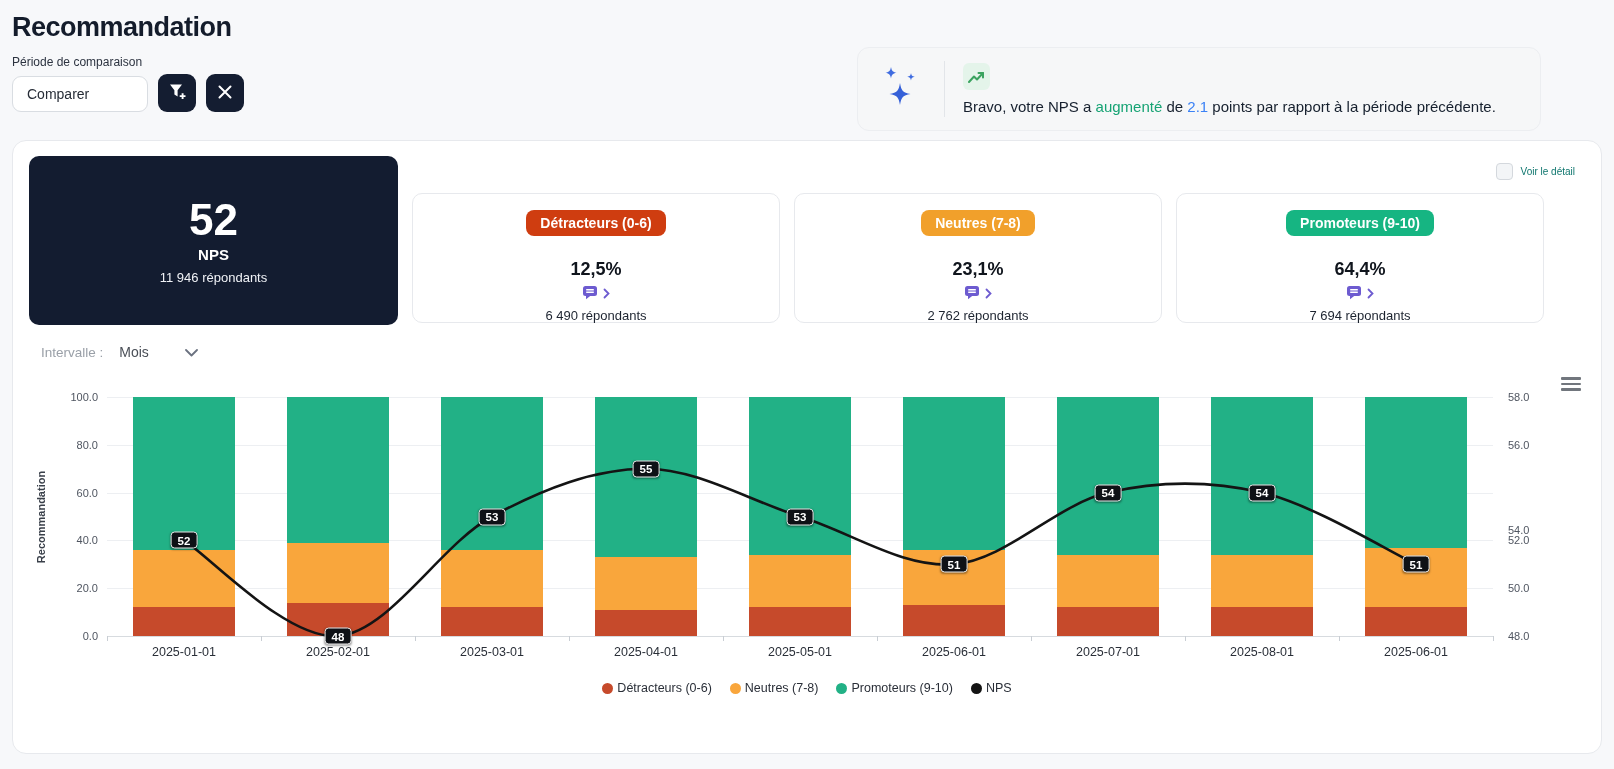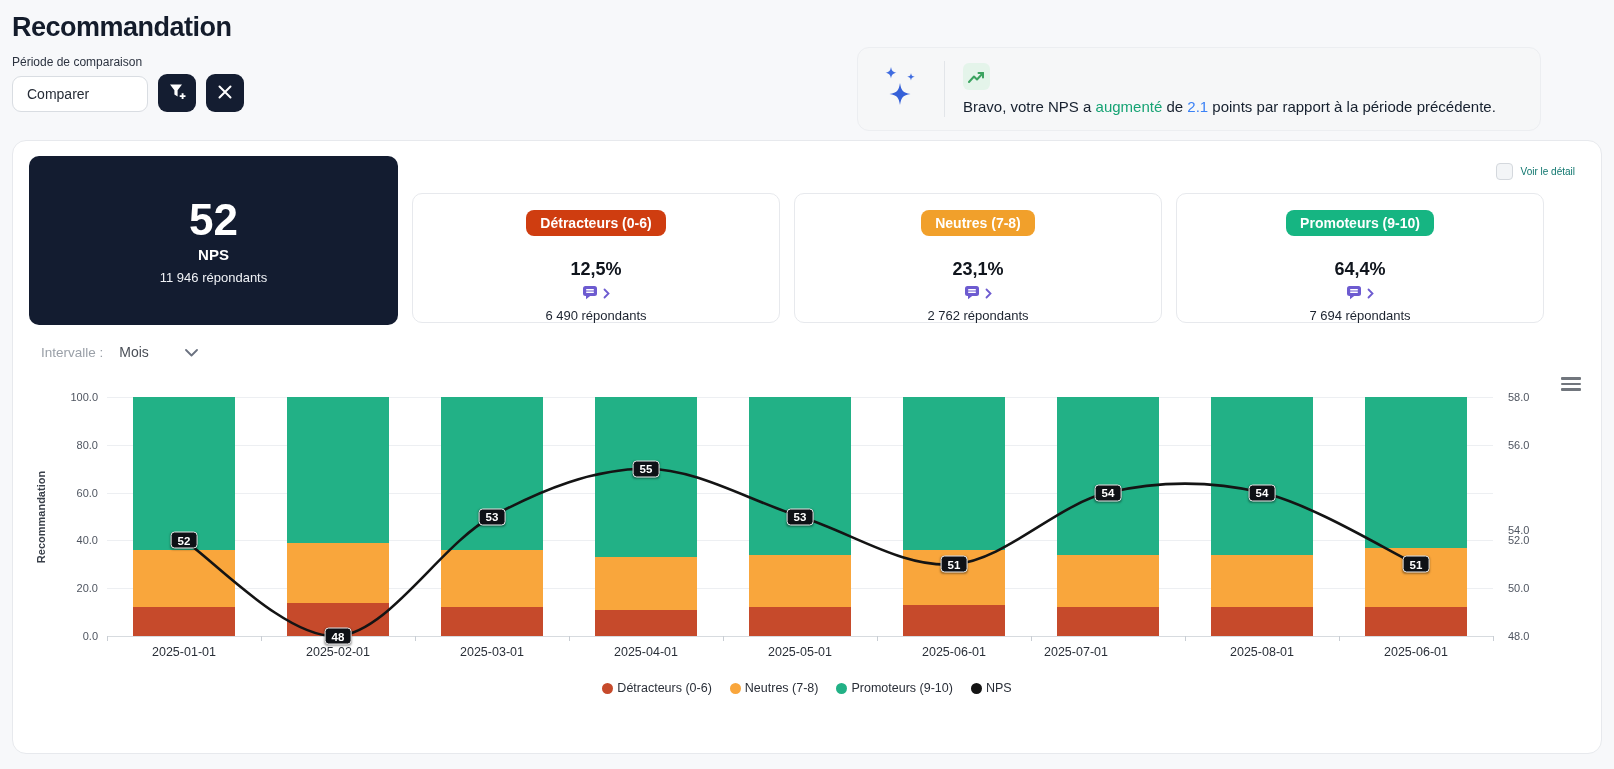--- a/index.html
+++ b/index.html
@@ -283,21 +283,21 @@
           <div class="bar-seg" style="left: 642.18px; width: 101.64px; bottom: 28.68px; height: 52.58px; background: rgb(249, 166, 60);"></div>
           <div class="bar-seg" style="left: 642.18px; width: 101.64px; bottom: 81.26px; height: 157.74px; background: rgb(34, 177, 134);"></div>
           <div class="x-label" style="left: 616px; width: 154px;">2025-05-01</div>
           <div class="bar-seg" style="left: 796.18px; width: 101.64px; bottom: 0px; height: 31.07px; background: rgb(198, 74, 43);"></div>
           <div class="bar-seg" style="left: 796.18px; width: 101.64px; bottom: 31.07px; height: 54.97px; background: rgb(249, 166, 60);"></div>
           <div class="bar-seg" style="left: 796.18px; width: 101.64px; bottom: 86.04px; height: 152.96px; background: rgb(34, 177, 134);"></div>
           <div class="x-label" style="left: 770px; width: 154px;">2025-06-01</div>
           <div class="bar-seg" style="left: 950.18px; width: 101.64px; bottom: 0px; height: 28.68px; background: rgb(198, 74, 43);"></div>
           <div class="bar-seg" style="left: 950.18px; width: 101.64px; bottom: 28.68px; height: 52.58px; background: rgb(249, 166, 60);"></div>
           <div class="bar-seg" style="left: 950.18px; width: 101.64px; bottom: 81.26px; height: 157.74px; background: rgb(34, 177, 134);"></div>
-          <div class="x-label" style="left: 892px; width: 154px; text-align: center;">2025-07-01</div>
+          <div class="x-label" style="left: 924px; width: 154px; text-align: center;">2025-07-01</div>
           <div class="bar-seg" style="left: 1104.18px; width: 101.64px; bottom: 0px; height: 28.68px; background: rgb(198, 74, 43);"></div>
           <div class="bar-seg" style="left: 1104.18px; width: 101.64px; bottom: 28.68px; height: 52.58px; background: rgb(249, 166, 60);"></div>
           <div class="bar-seg" style="left: 1104.18px; width: 101.64px; bottom: 81.26px; height: 157.74px; background: rgb(34, 177, 134);"></div>
           <div class="x-label" style="left: 1078px; width: 154px;">2025-08-01</div>
           <div class="bar-seg" style="left: 1258.18px; width: 101.64px; bottom: 0px; height: 28.68px; background: rgb(198, 74, 43);"></div>
           <div class="bar-seg" style="left: 1258.18px; width: 101.64px; bottom: 28.68px; height: 59.75px; background: rgb(249, 166, 60);"></div>
           <div class="bar-seg" style="left: 1258.18px; width: 101.64px; bottom: 88.43px; height: 150.57px; background: rgb(34, 177, 134);"></div>
           <div class="x-label" style="left: 1232px; width: 154px;">2025-06-01</div>
           <div class="x-tick" style="left: 0px;"></div>
           <div class="x-tick" style="left: 154px;"></div>

